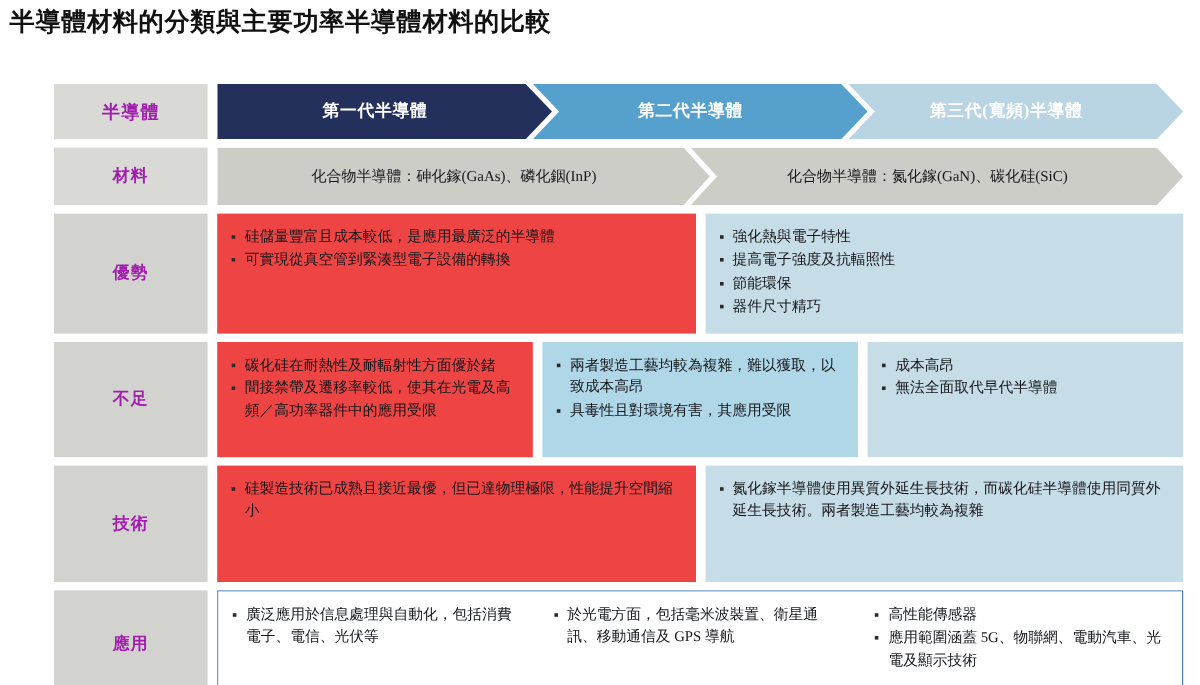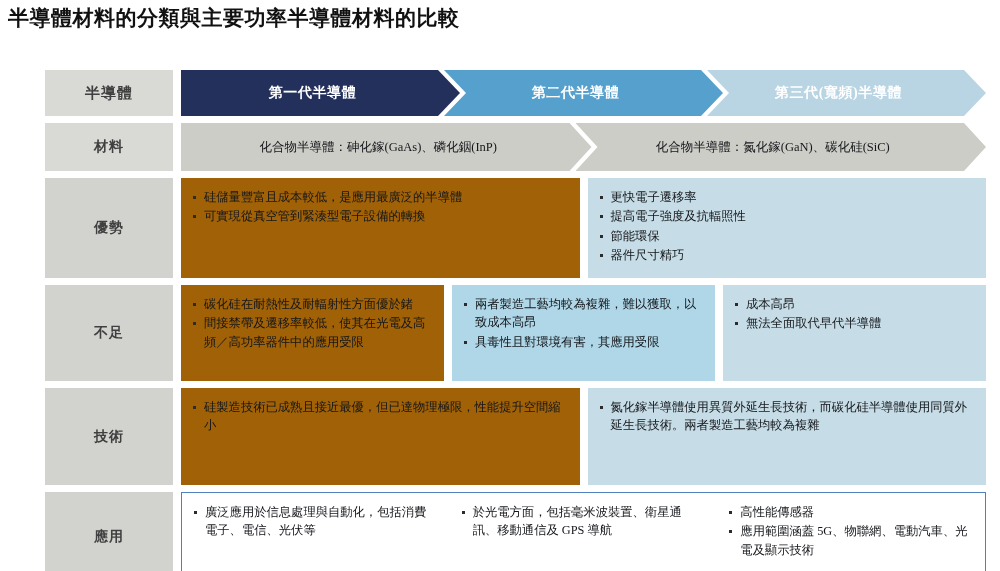--- a/index.html
+++ b/index.html
@@ -47,21 +47,21 @@
   .label-cell {
     width: 128px;
     flex: 0 0 128px;
     background: #d2d3cf;
     display: flex;
     align-items: center;
     justify-content: center;
     font-weight: bold;
     font-size: 14px;
     letter-spacing: 1px;
-    color: #404040;
+    color: #a21caf;
   }
   .row-arrow .label-cell { background: #d9d9d5; }
 
   
   .gap { flex: 0 0 8px; }
 
   .cols {
     flex: 1 1 auto;
     display: flex;
     position: relative;
@@ -110,21 +110,21 @@
   }
 
   
   .row-content .cols { gap: 8px; }
   .bullet-cell {
     padding: 10px 12px 10px 10px;
     box-sizing: border-box;
     font-size: 12.3px;
     line-height: 1.5;
   }
-  .c1 { background: #a16207; color: #14161a; }
+  .c1 { background: #ef4444; color: #14161a; }
   .c2 { background: #afd7e8; color: #14161a; }
   .c3 { background: #c6dce6; color: #14161a; }
 
   .row-advantage { height: 100px; }
   .row-shortage  { height: 96px; }
   .row-tech      { height: 97px; }
   .row-app       { height: 90px; }
 
   
   .row-app .cols {
@@ -185,21 +185,21 @@
     <div class="gap"></div>
     <div class="cols">
       <div class="col bullet-cell c1">
         <ul class="bullets">
             <li>硅儲量豐富且成本較低，是應用最廣泛的半導體</li>
             <li>可實現從真空管到緊湊型電子設備的轉換</li>
           </ul>
       </div>
       <div class="col bullet-cell c3">
         <ul class="bullets">
-            <li>更快電子遷移率</li>
+            <li>強化熱與電子特性</li>
             <li>提高電子強度及抗輻照性</li>
             <li>節能環保</li>
             <li>器件尺寸精巧</li>
           </ul>
       </div>
     </div>
   </div>
 
   <div class="row row-content row-shortage">
     <div class="label-cell">不足</div>

